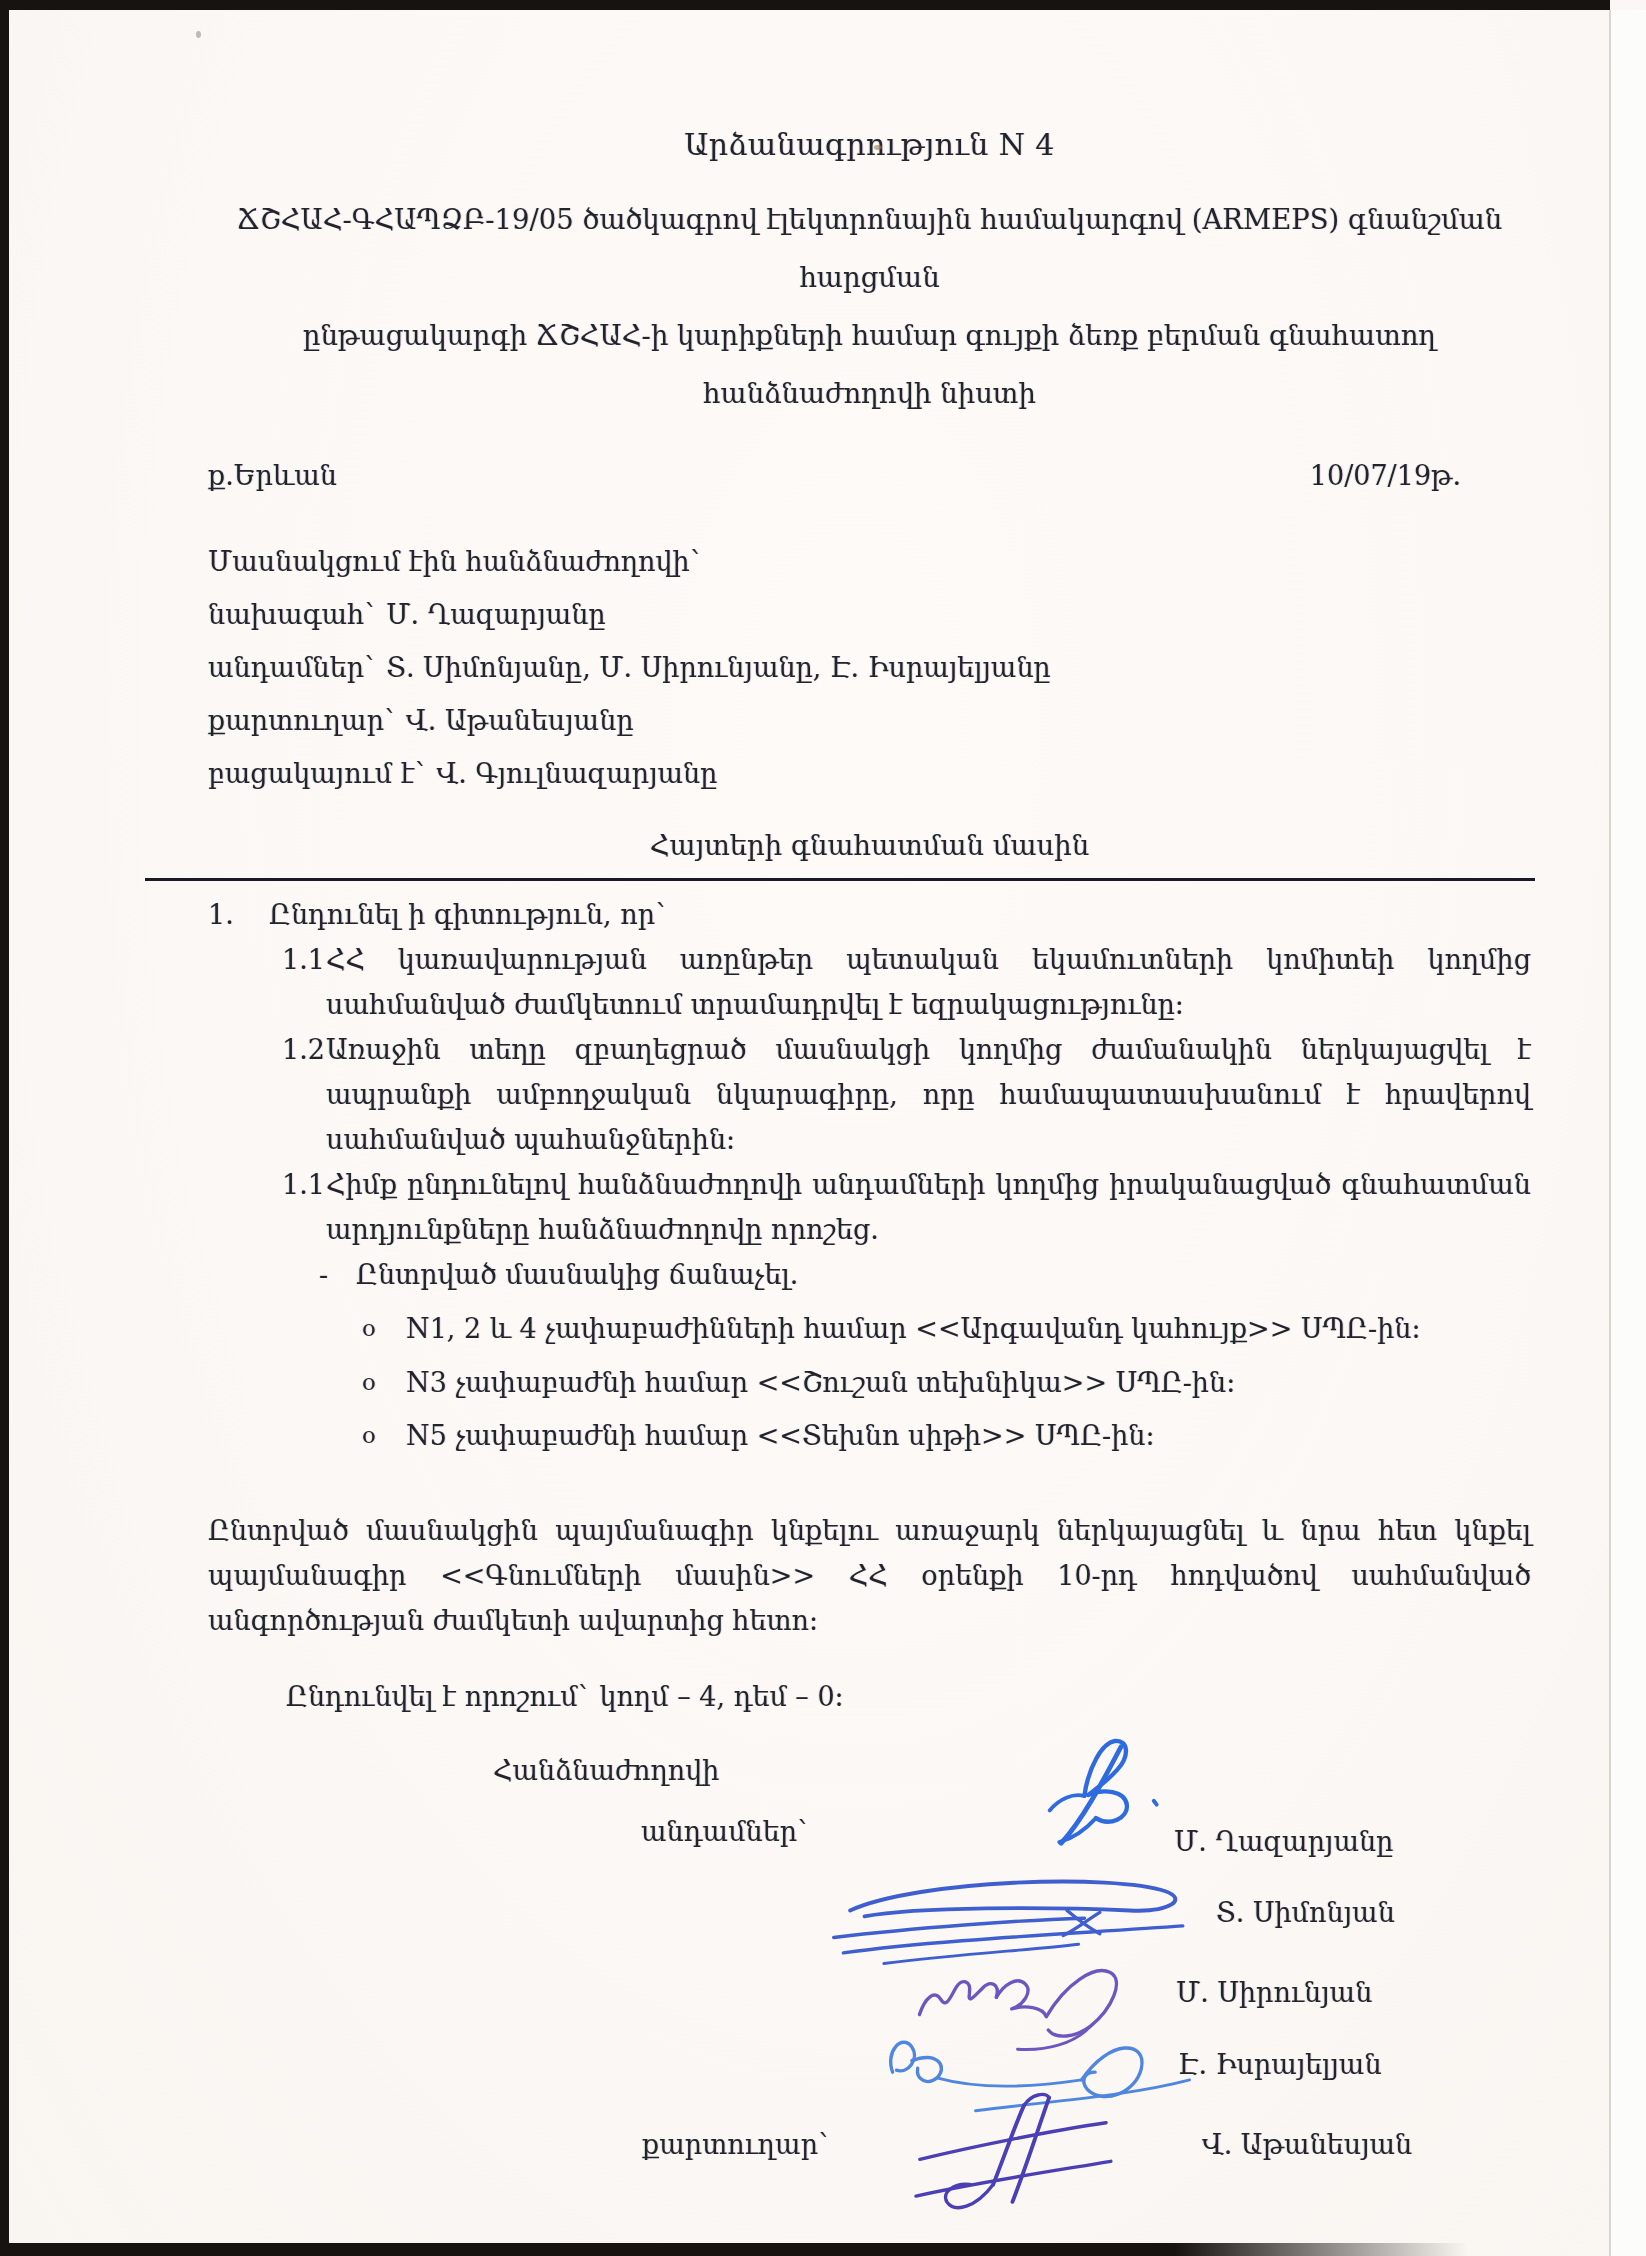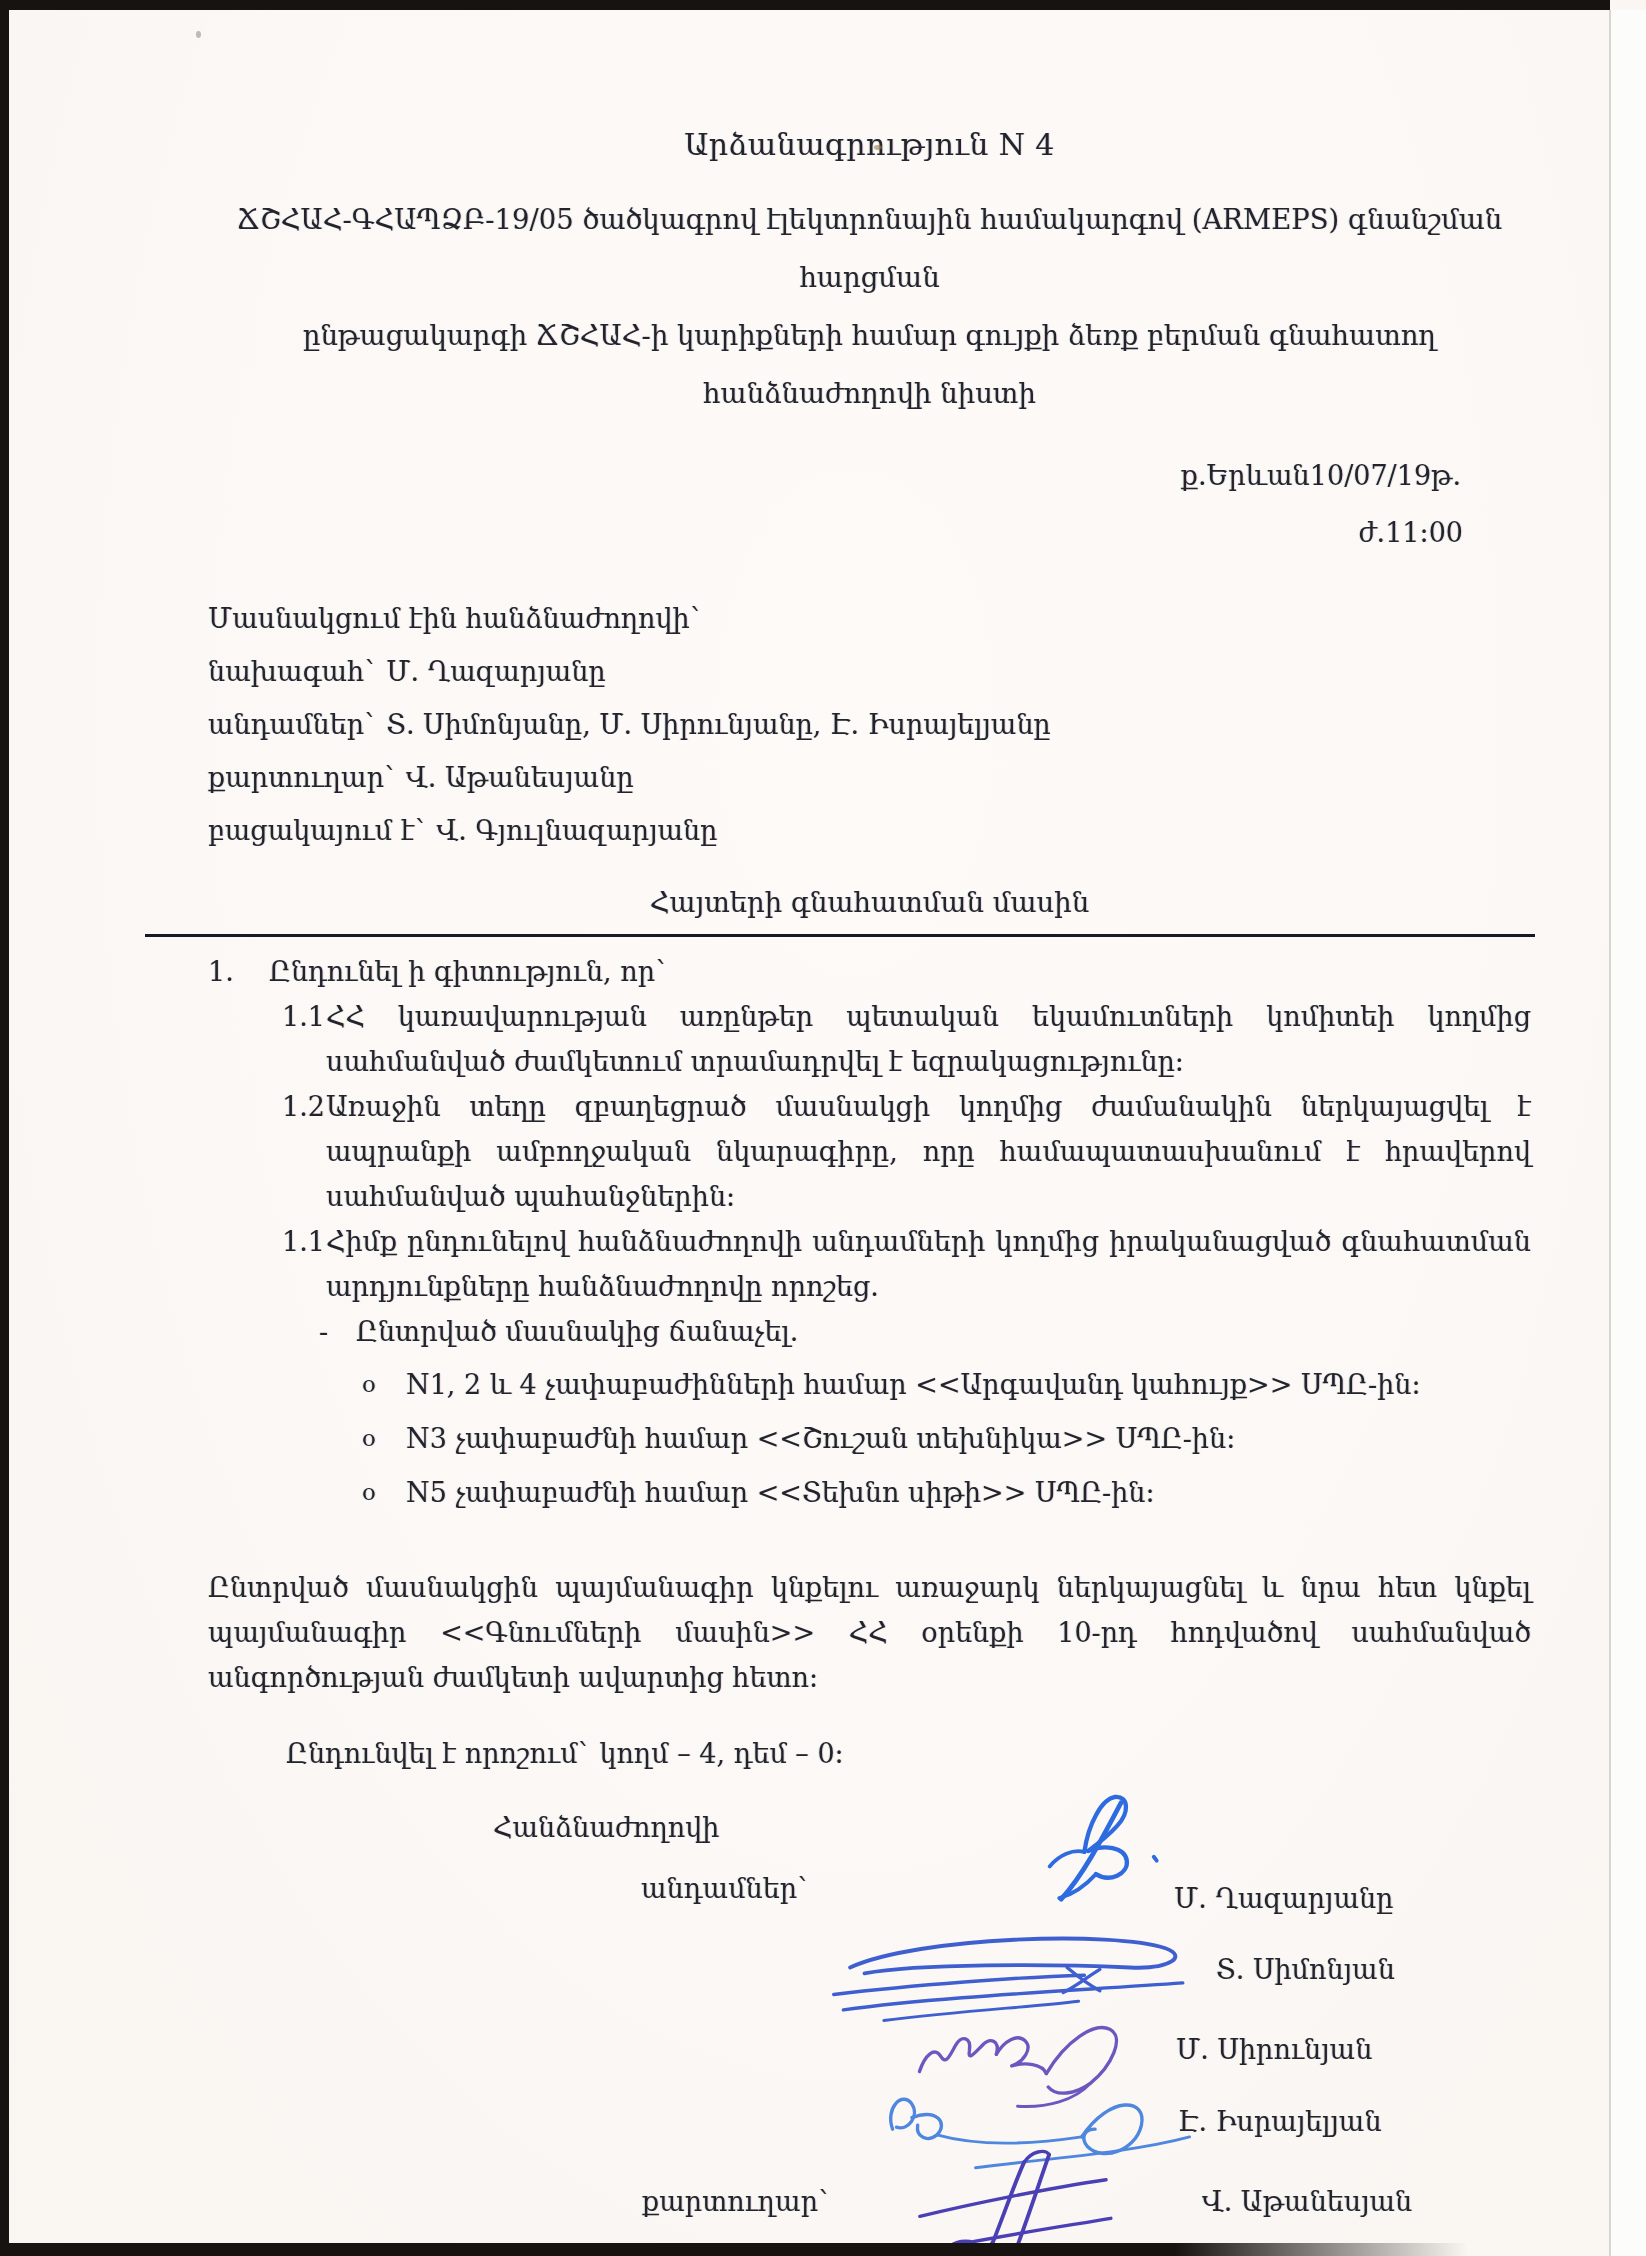--- a/index.html
+++ b/index.html
@@ -23,21 +23,21 @@
   .paper-edge-right{position:absolute;left:1609px;top:9.7px;width:1.9px;height:2247px;background:#d9d5d0;}
   .right-sliver{position:absolute;left:1610px;top:9.7px;width:36px;height:2247px;background:#fcfcfb;}
   .speck1{position:absolute;left:196px;top:31px;width:4.8px;height:6.8px;border-radius:50%;background:#8a8a86;opacity:.55;}
   .speck2{position:absolute;left:874px;top:145px;width:7.7px;height:4.8px;border-radius:50%;background:#9b7d4e;opacity:.6;}
 
   .content{position:absolute;left:208px;top:0;width:1323px;font-size:27px;line-height:45px;}
 
   .doc-title{margin-top:122px;text-align:center;font-size:30px;letter-spacing:0.4px;}
   .doc-subtitle{margin-top:23px;text-align:center;font-size:27.5px;line-height:58px;}
 
-  .meta-row{margin-top:31px;display:flex;justify-content:flex-end;padding-right:70px;}
+  .meta-row{margin-top:31px;display:flex;justify-content:space-between;padding-right:70px;}
   .meta-time{margin-top:11.6px;text-align:right;padding-right:68px;}
 
   .participants{margin-top:37px;line-height:53px;}
 
   .section-heading{margin-top:23px;text-align:center;font-size:27.5px;}
   .rule{border:none;height:2.9px;background:#1a1a26;margin:9.7px 0 0 -63px;width:1390px;}
 
   .item1{margin-top:11.6px;display:flex;}
   .item1 .num{width:61px;flex:0 0 61px;}
 
@@ -70,21 +70,20 @@
 
     <div class="doc-subtitle txt">
       <span>ՃՇՀԱՀ-ԳՀԱՊՁԲ-19/05  ծածկագրով էլեկտրոնային համակարգով (ARMEPS) գնանշման հարցման</span><br>
       <span>ընթացակարգի ՃՇՀԱՀ-ի կարիքների համար գույքի ձեռք բերման գնահատող հանձնաժողովի նիստի</span>
     </div>
 
     <div class="meta-row">
       <span class="txt">ք.Երևան</span>
       <span class="txt">10/07/19թ.</span>
     </div>
-    <div class="meta-time txt">ժ.11:00</div>
 
     <div class="participants">
       <div class="txt">Մասնակցում էին հանձնաժողովի`</div>
       <div class="txt">նախագահ` Մ. Ղազարյանը</div>
       <div class="txt">անդամներ` Տ. Սիմոնյանը, Մ. Սիրունյանը, Է. Իսրայելյանը</div>
       <div class="txt">քարտուղար` Վ. Աթանեսյանը</div>
       <div class="txt">բացակայում է` Վ. Գյուլնազարյանը</div>
     </div>
 
     <div class="section-heading txt">Հայտերի գնահատման մասին</div>

